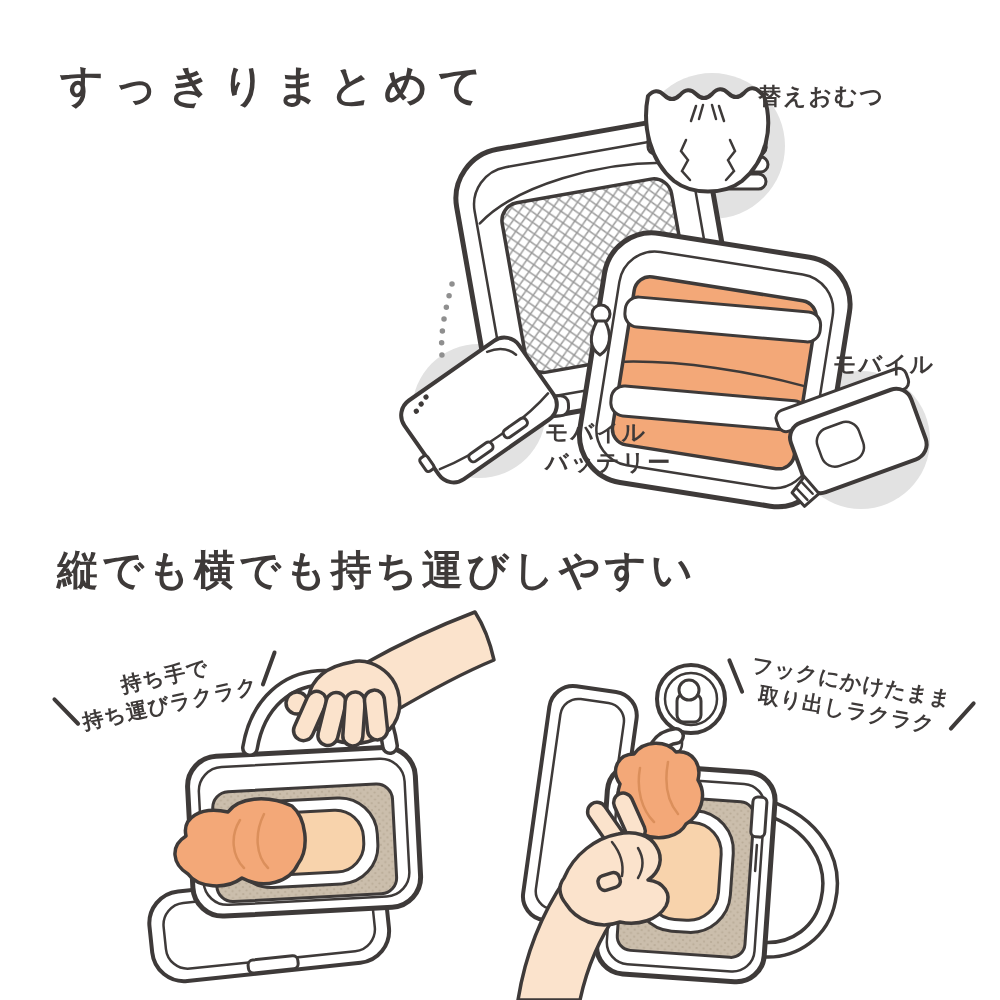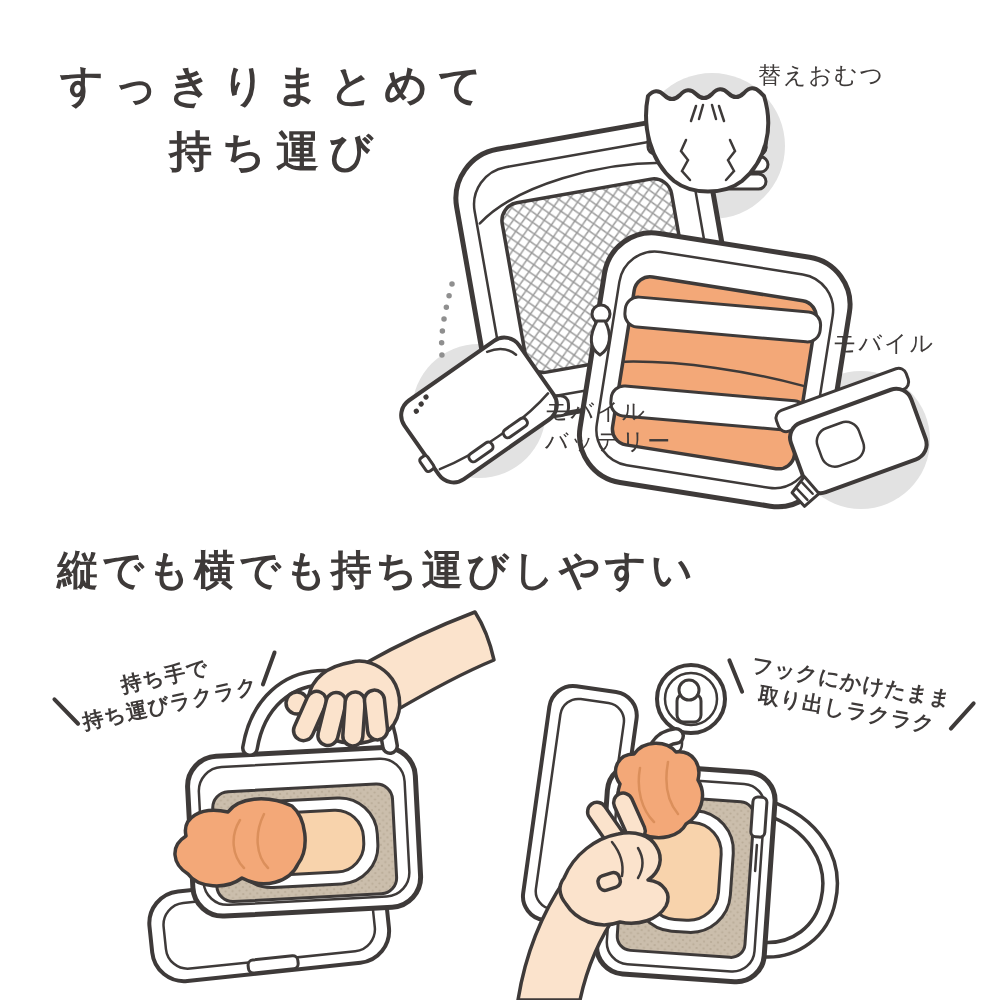--- a/index.html
+++ b/index.html
@@ -8,21 +8,21 @@
   }
   html,body{margin:0;padding:0;}
   body{font-family:"Liberation Sans","DejaVu Sans",sans-serif;background:#fff;}
   .canvas{position:relative;width:1000px;height:1000px;background:#fff;overflow:hidden;}
   svg.art{position:absolute;left:0;top:0;width:1000px;height:1000px;}
 
   .h1{position:absolute;left:60px;top:52px;font-size:43px;font-weight:bold;color:var(--line);
       letter-spacing:10px;line-height:66px;text-align:center;}
   .h2{position:absolute;left:57px;top:546px;font-size:41px;font-weight:bold;color:var(--line);
       letter-spacing:4px;line-height:48px;white-space:nowrap;text-align:center;}
-  .lbl{position:absolute;font-size:23px;font-weight:normal;color:var(--line);letter-spacing:2px;line-height:30px;white-space:nowrap;}
+  .lbl{position:absolute;font-size:23px;font-weight:bold;color:var(--line);letter-spacing:2px;line-height:30px;white-space:nowrap;margin-top:21px;}
   .lbl-diaper{left:758px;top:60px;}
   .lbl-battery{left:545px;top:396px;}
   .lbl-wipes{left:833px;top:328px;}
 
   .cap{position:absolute;display:flex;align-items:center;gap:12px;font-weight:bold;font-size:21px;
        color:var(--line);white-space:nowrap;}
   .cap .lines{text-align:center;line-height:28px;letter-spacing:1px;}
   .slash{width:4px;height:38px;background:var(--line);border-radius:2px;flex:0 0 auto;}
   .slash-left{transform:rotate(-32deg);}
   .slash-right{transform:rotate(32deg);}
@@ -223,21 +223,20 @@
                  C664,858 660,872 648,880 C664,882 672,894 666,906 C658,920 638,926 620,922
                  C598,930 576,920 566,904 C558,894 558,886 564,878 Z"></path>
         <path class="thin" d="M612,842 C620,852 624,864 622,876 M638,848 C644,858 644,868 638,878"></path>
         <rect class="skin" x="598" y="874" width="22" height="15" rx="6" transform="rotate(-18 609 881)"></rect>
       </g>
     </g>
   </svg>
 
   <div class="h1">
     <div>すっきりまとめて</div>
-    <div>持ち運び</div>
   </div>
 
   <div class="lbl lbl-diaper">替えおむつ</div>
   <div class="lbl lbl-battery">
     <div>モバイル</div>
     <div>バッテリー</div>
   </div>
   <div class="lbl lbl-wipes">モバイル</div>
 
   <div class="h2">縦でも横でも持ち運びしやすい</div>

